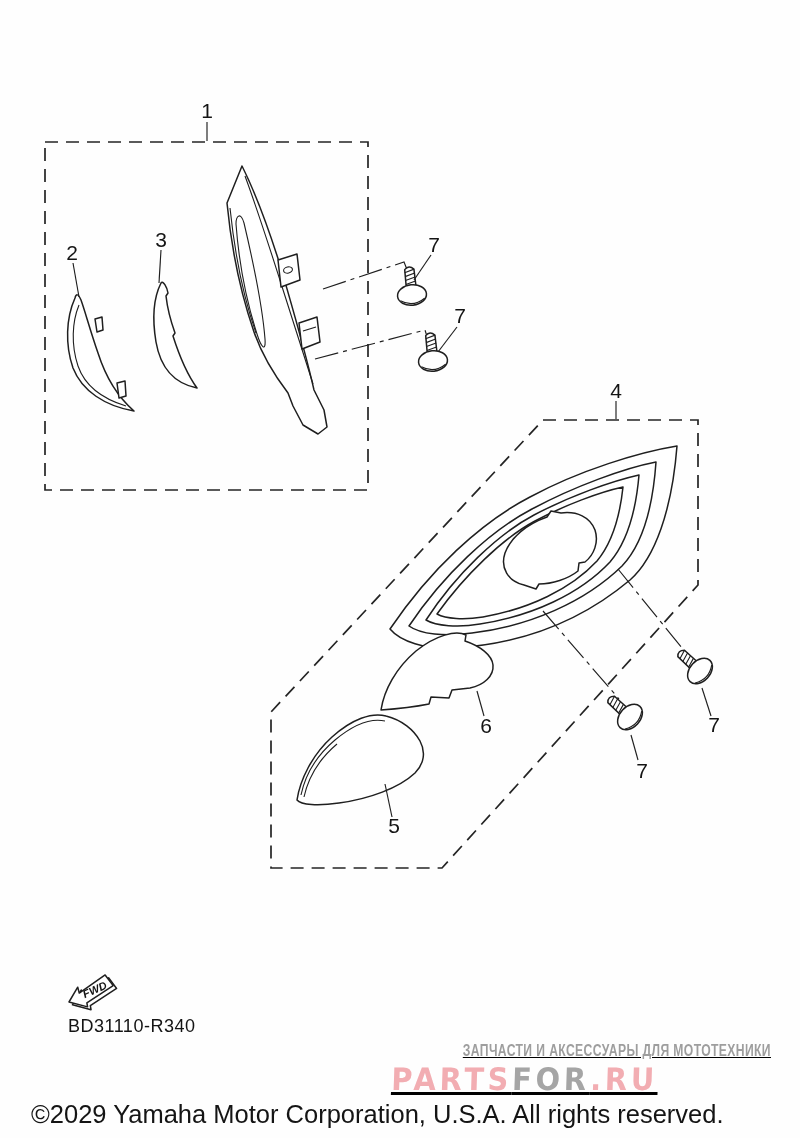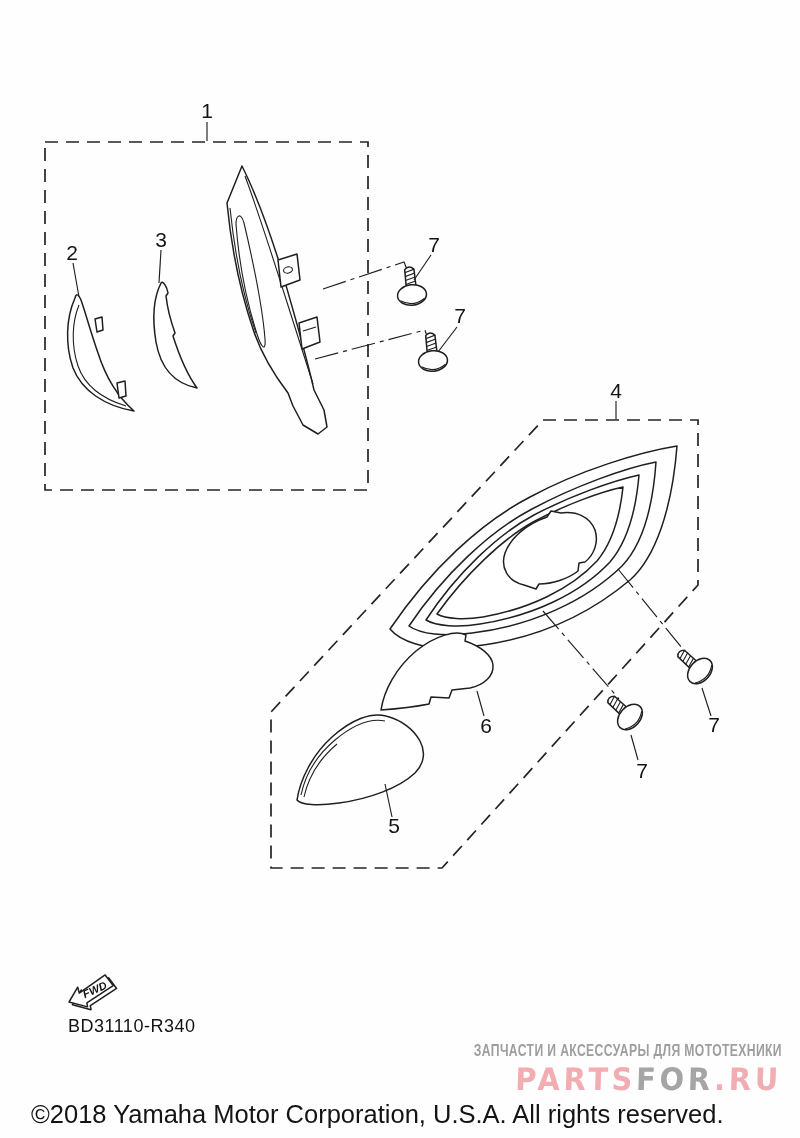--- a/index.html
+++ b/index.html
@@ -7,21 +7,21 @@
           font-family:"Liberation Sans",sans-serif;}
   svg{position:absolute;left:0;top:0;}
   .part{fill:#ffffff;stroke:#1f1f1f;stroke-width:1.5;stroke-linejoin:round;}
   .thin{fill:none;stroke:#1f1f1f;stroke-width:1.1;}
   .dashbox{fill:none;stroke:#242424;stroke-width:1.7;stroke-dasharray:13 8;}
   .ldr{fill:none;stroke:#1f1f1f;stroke-width:1.15;}
   .ldrdd{fill:none;stroke:#1f1f1f;stroke-width:1.15;stroke-dasharray:24 5 4 5;}
   .callout{font-family:"Liberation Sans",sans-serif;font-size:21px;fill:#141414;text-anchor:middle;}
   .code{font-family:"Liberation Sans",sans-serif;font-size:18px;fill:#141414;letter-spacing:.5px;}
   .fwdtxt{font-family:"Liberation Sans",sans-serif;font-size:11px;font-weight:bold;font-style:italic;fill:#141414;}
-  .wm{position:absolute;right:18px;top:1042px;width:420px;text-align:right;}
+  .wm{position:absolute;right:18px;top:1042px;width:420px;text-decoration:underline;}
   .wm-tagline{color:#9e9e9e;font-size:16px;font-weight:bold;letter-spacing:.5px;white-space:nowrap;
               transform:scaleX(.76);transform-origin:100% 50%;}
   .wm-logo{margin-top:1px;font-weight:bold;font-size:31px;letter-spacing:4px;white-space:nowrap;
            font-family:"DejaVu Sans","Liberation Sans",sans-serif;transform:scaleX(.93) skewX(-2deg);transform-origin:100% 50%;}
   .lg-pink{color:#f2adb2;} .lg-gray{color:#a5a5a5;}
   .copyright{position:absolute;left:31px;top:1100px;font-size:25.5px;color:#141414;white-space:nowrap;}
 </style>
 </head>
 <body>
 
@@ -126,14 +126,14 @@
       <text class="fwdtxt" x="16" y="3">FWD</text>
     </g>
     <text class="code" x="68" y="1032">BD31110-R340</text>
   </svg>
 
   <div class="wm">
     <div class="wm-tagline">ЗАПЧАСТИ И АКСЕССУАРЫ ДЛЯ МОТОТЕХНИКИ</div>
     <div class="wm-logo"><span class="lg-pink">PARTS</span><span class="lg-gray">FOR</span><span class="lg-pink">.RU</span></div>
   </div>
 
-  <div class="copyright">©2018 Yamaha Motor Corporation, U.S.A. All rights reserved.</div>
+  <div class="copyright">©2029 Yamaha Motor Corporation, U.S.A. All rights reserved.</div>
 </div>
 
 </body></html>

